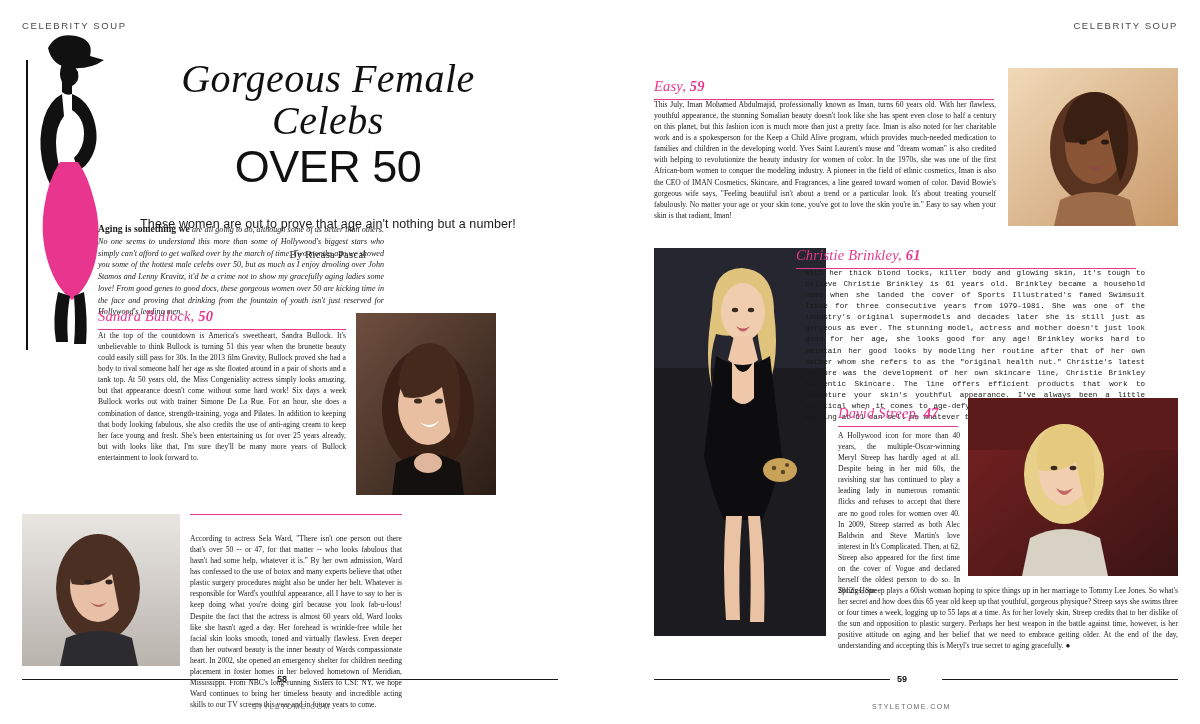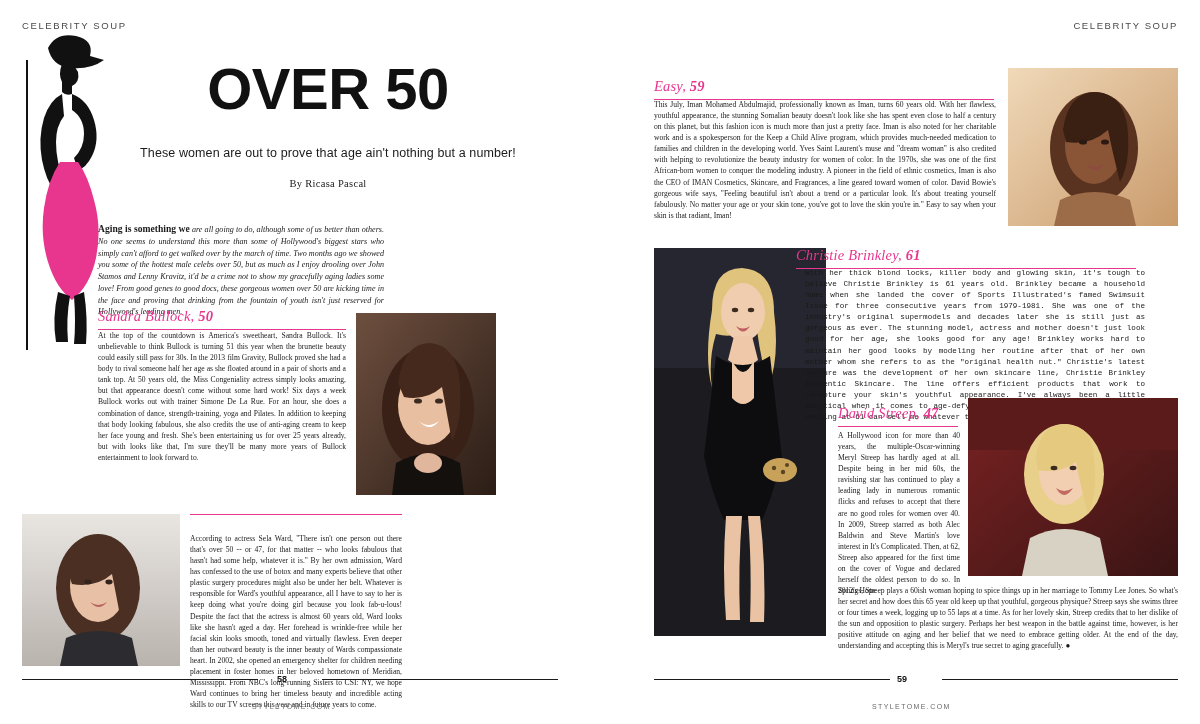--- a/index.html
+++ b/index.html
@@ -44,22 +44,22 @@
     font-style: italic;
     font-size: 40px;
     font-weight: 400;
     letter-spacing: 0.5px;
     color: #111;
     line-height: 1.05;
     margin: 0;
   }
   .title-bold {
     font-family: "Liberation Sans", sans-serif;
-    font-weight: bold;
-    font-size: 58px;
+    font-weight: normal;
+    font-size: 45px;
     letter-spacing: -0.5px;
     color: #111;
     margin: 2px 0 0 0;
     line-height: 1.0;
   }
   .deck {
     font-family: "Liberation Sans", sans-serif;
     font-size: 12.5px;
     color: #1a1a1a;
     margin-top: 28px;
@@ -195,20 +195,21 @@
       <path d="M42 132 Q30 150 26 178 Q22 206 30 232 Q38 258 54 270 Q72 256 78 228 Q84 198 76 170 Q70 146 60 132 Z" fill="#e8368f"></path>
 
       <path d="M40 262 Q34 288 38 312 L50 312 Q48 288 52 266 Z" fill="#111"></path>
       <path d="M56 266 Q58 292 56 314 L68 314 Q70 288 66 262 Z" fill="#111"></path>
 
       <rect x="8" y="30" width="2" height="290" fill="#111"></rect>
     </svg>
   </div>
 
   <div class="title-block">
+    <div class="title-script">Gorgeous Female Celebs</div>
     <div class="title-bold">OVER 50</div>
     <div class="deck">These women are out to prove that age ain't nothing but a number!</div>
     <div class="byline">By Ricasa Pascal</div>
   </div>
 
   <div class="standfirst">
     <b>Aging is something we</b><span> are all going to do, although some of us better than others. No one seems to understand this more than some of Hollywood's biggest stars who simply can't afford to get walked over by the march of time. Two months ago we showed you some of the hottest male celebs over 50, but as much as I enjoy drooling over John Stamos and Lenny Kravitz, it'd be a crime not to show my gracefully aging ladies some love! From good genes to good docs, these gorgeous women over 50 are kicking time in the face and proving that drinking from the fountain of youth isn't just reserved for Hollywood's leading men.</span>
   </div>
 
   <div id="sandra-head">

